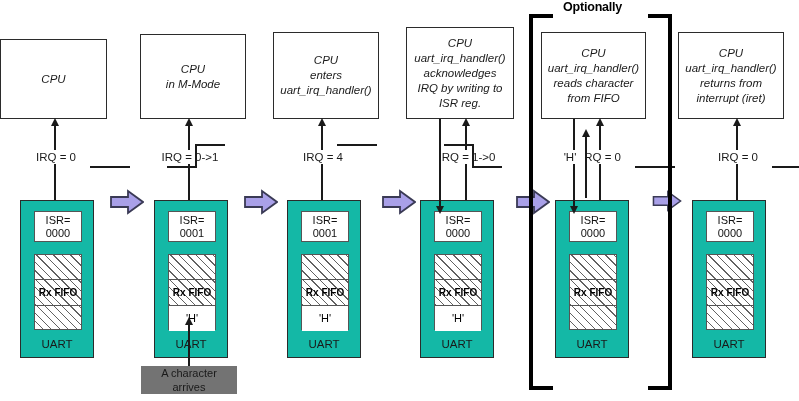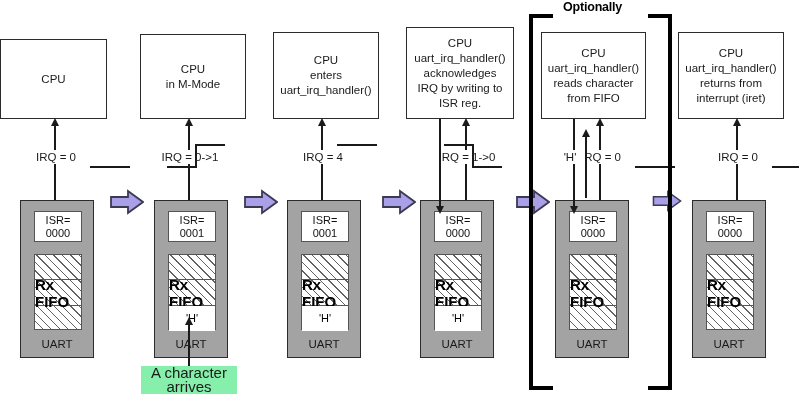--- a/index.html
+++ b/index.html
@@ -17,27 +17,28 @@
     border:1.6px solid #2b2b2b;
     background:#ffffff;
     box-sizing:border-box;
     display:flex;align-items:center;justify-content:center;
     text-align:center;
     font-size:11.5px;
     line-height:15px;
     color:#1a1a1a;
     white-space:pre-line;
     padding:18px 3px;
+    font-style:italic;
   }
 
   
   .uart-box{
     position:absolute;
     border:1.6px solid #2b2b2b;
-    background:#a3a3a3;
+    background:#14b8a6;
     box-sizing:border-box;
   }
   .isr-box{
     position:absolute;
     left:13px;top:10px;
     width:48px;height:31px;
     border:1px solid #555;
     box-sizing:border-box;
     display:flex;flex-direction:column;
     align-items:center;justify-content:center;
@@ -58,21 +59,21 @@
         rgba(70,70,70,0.85) 5px,
         rgba(70,70,70,0.85) 6px);
   }
   .fifo .cell{
     position:absolute;left:0;width:100%;height:25.33px;
     box-sizing:border-box;
     display:flex;align-items:center;justify-content:center;
     font-size:11px;color:#000;
   }
   .fifo .cell.c0{top:0;border-bottom:1px solid #555;}
-  .fifo .cell.c1{top:25.33px;border-bottom:1px solid #555;font-weight:bold;font-size:15px;}
+  .fifo .cell.c1{top:25.33px;border-bottom:1px solid #555;font-weight:bold;font-size:10px;}
   .fifo .cell.c2{top:50.66px;}
   .fifo .cell.filled{
     background:#ffffff;
   }
   .uart-label{
     position:absolute;left:0;bottom:7px;width:100%;
     text-align:center;font-size:11.5px;color:#1a1a1a;
   }
 
   
@@ -122,23 +123,23 @@
     color:#000;
     background:#fff;
     padding:0 4px;
     white-space:nowrap;
     letter-spacing:-0.2px;
   }
 
   
   .caption{
     position:absolute;
-    background:#86efac;
+    background:#737373;
     text-align:center;
-    font-size:15px;
+    font-size:11px;
     line-height:14px;
     color:#1a1a1a;
     white-space:pre-line;
   }
 </style>
 </head>
 <body>
 
 <div id="stage">
     <div class="cpu-box" style="left: 0px; top: 39px; width: 107px; height: 80px;"><span>CPU</span></div>

